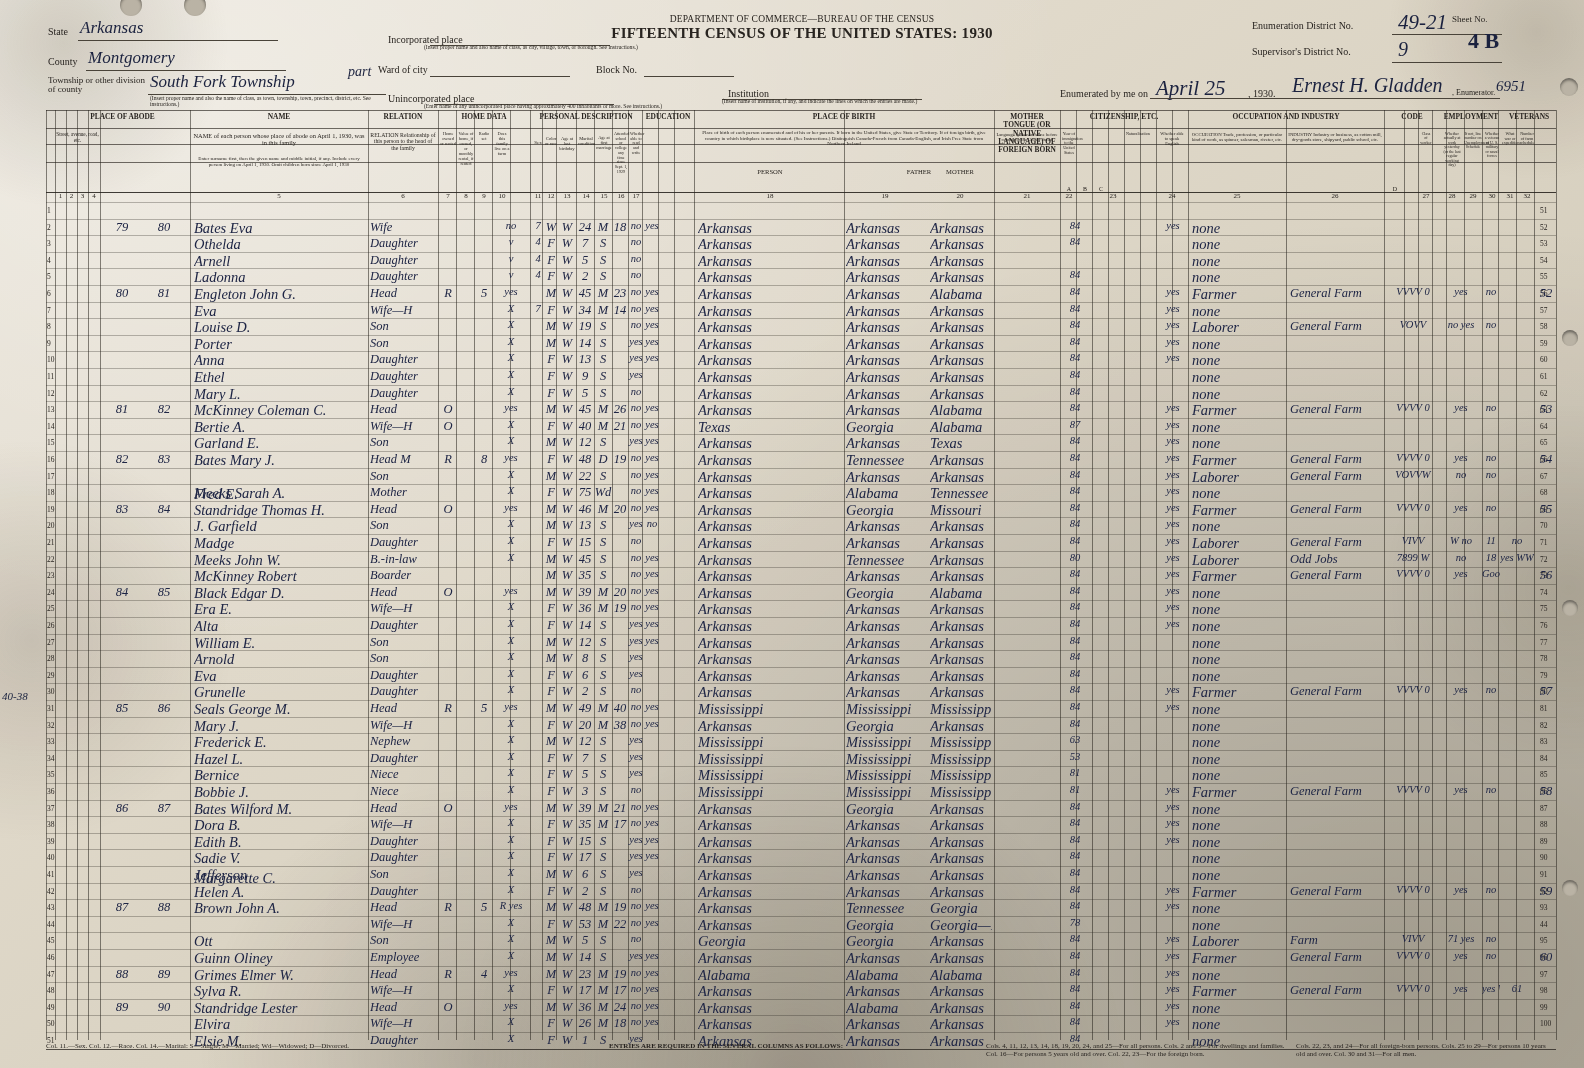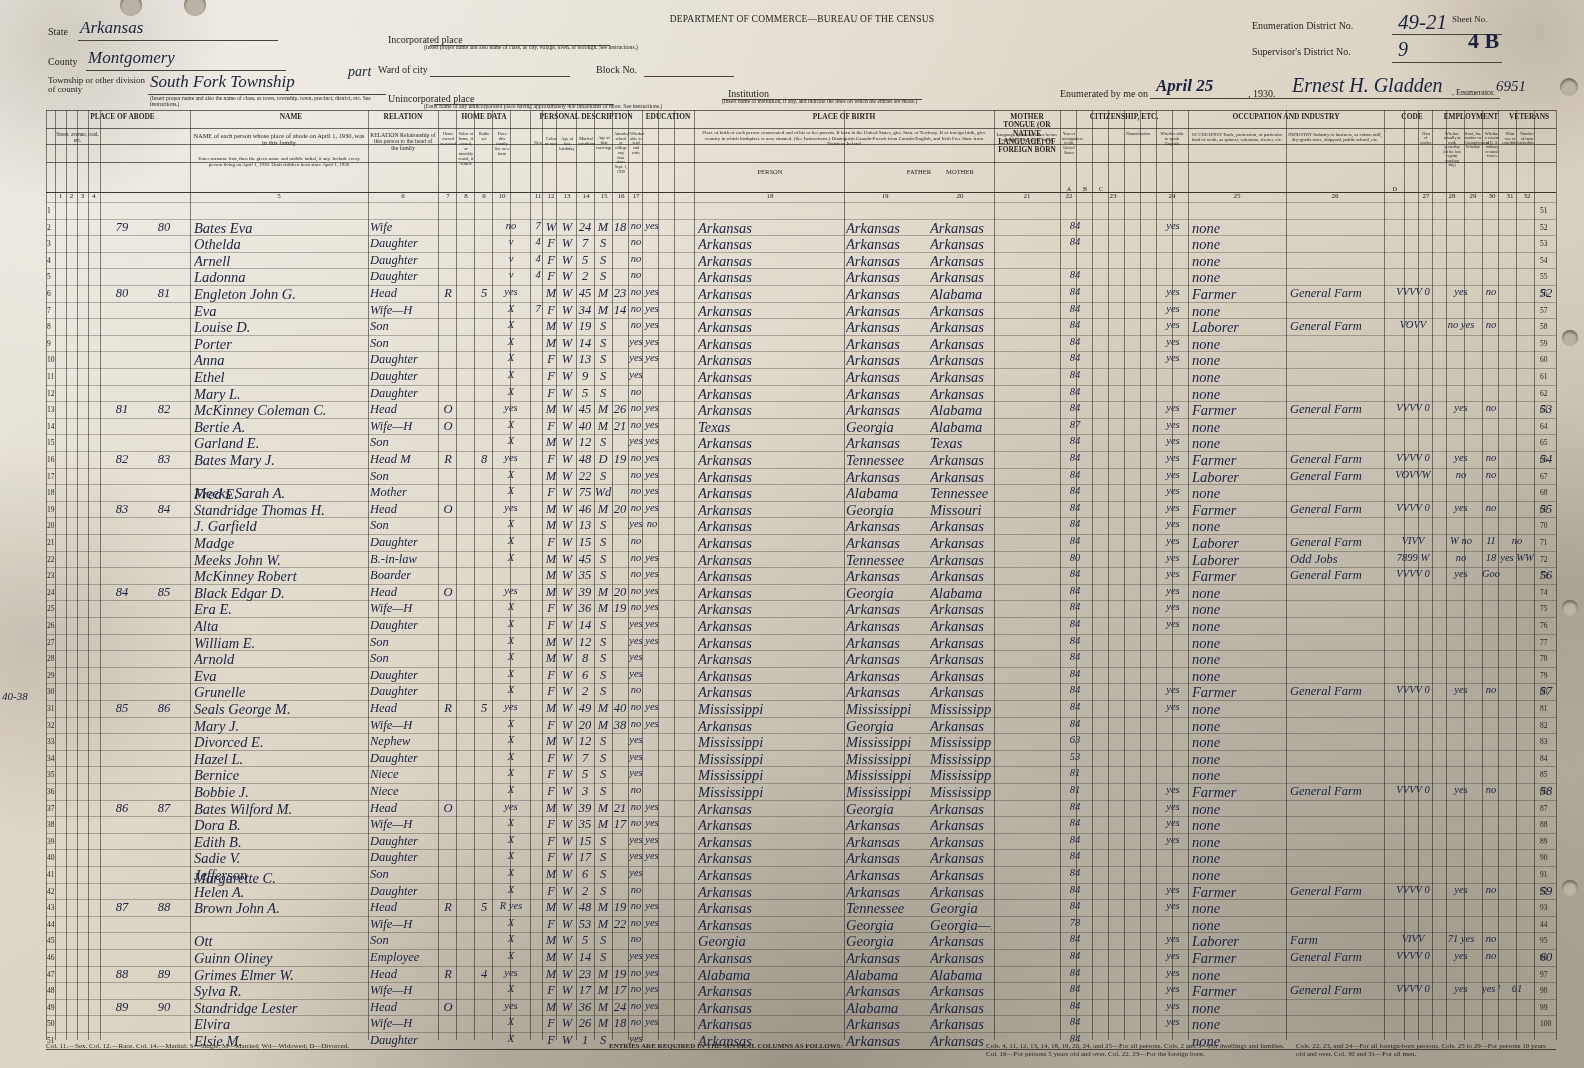--- a/index.html
+++ b/index.html
@@ -79,20 +79,21 @@
 <div id="sheet">
   <div class="hole h1"></div>
   <div class="hole h2"></div>
   <div class="hole r1"></div>
   <div class="hole r2"></div>
   <div class="hole r3"></div>
   <div class="hole r4"></div>
 
   <div id="hdr">
     <div class="t-center print" id="deptline">DEPARTMENT OF COMMERCE—BUREAU OF THE CENSUS</div>
+    <div class="t-center print" id="title15">FIFTEENTH CENSUS OF THE UNITED STATES: 1930</div>
 
     <div class="lbl" style="left:48px;top:26px;">State</div>
     <div class="hand" style="left:80px;top:18px;width:180px;">Arkansas</div>
     <div class="uline" style="position:absolute;left:78px;top:40px;width:200px;"></div>
 
     <div class="lbl" style="left:48px;top:56px;">County</div>
     <div class="hand" style="left:88px;top:48px;width:200px;">Montgomery</div>
     <div class="uline" style="position:absolute;left:86px;top:70px;width:200px;"></div>
 
     <div class="lbl" style="left:48px;top:76px;width:100px;line-height:1.05;font-size:9px;">Township or other division of county</div>
@@ -124,21 +125,21 @@
     <div class="uline" style="position:absolute;left:1392px;top:34px;width:110px;"></div>
 
     <div class="lbl" style="left:1452px;top:14px;font-size:9px;">Sheet No.</div>
     <div class="hand" style="left:1468px;top:28px;font-size:22px;font-style:normal;font-weight:bold;">4 B</div>
 
     <div class="lbl" style="left:1252px;top:46px;font-size:10px;">Supervisor's District No.</div>
     <div class="hand" style="left:1398px;top:38px;font-size:20px;">9</div>
     <div class="uline" style="position:absolute;left:1392px;top:62px;width:110px;"></div>
 
     <div class="lbl" style="left:1060px;top:88px;font-size:10px;">Enumerated by me on</div>
-    <div class="hand" style="left:1156px;top:76px;font-size:17px;font-weight:bold;">April 25</div>
+    <div class="hand" style="left:1156px;top:76px;font-size:21px;">April 25</div>
     <div class="lbl" style="left:1248px;top:88px;font-size:10px;">, 1930.</div>
     <div class="hand" style="left:1292px;top:74px;font-size:20px;">Ernest H. Gladden</div>
     <div class="lbl" style="left:1452px;top:88px;font-size:8px;">, Enumerator.</div>
     <div class="hand sm" style="left:1496px;top:78px;font-size:15px;">6951</div>
     <div class="uline" style="position:absolute;left:1150px;top:98px;width:350px;"></div>
 
     <div class="hand sm" style="left:2px;top:690px;font-size:11px;">40-38</div>
   </div>
 
   <div id="tbl">
@@ -245,21 +246,21 @@
         <div class="hline strong" style="top: 0px;"></div>
         <div class="hline strong" style="top: 18px;"></div>
         <div class="hline strong" style="top: 34px;"></div>
         <div class="hline strong" style="top: 52px;"></div>
         <div class="hline strong" style="top: 82px;"></div>
         <div class="hline strong" style="top: 82px;"></div>
         <div class="hline strong" style="top: 938.6px;"></div>
       </div>
     <div id="hdrcells">
         <div class="colhdr" style="left: 9px; top: 3px; width: 135px; height: 14px; font-size: 7.4px; font-weight: bold;">PLACE OF ABODE</div>
-        <div class="colhdr" style="left: 144px; top: 3px; width: 178px; height: 14px; font-size: 7.4px; font-weight: bold; margin-left: 12px;">NAME</div>
+        <div class="colhdr" style="left: 144px; top: 3px; width: 178px; height: 14px; font-size: 7.4px; font-weight: bold;">NAME</div>
         <div class="colhdr" style="left: 322px; top: 3px; width: 70px; height: 14px; font-size: 7.4px; font-weight: bold;">RELATION</div>
         <div class="colhdr" style="left: 392px; top: 3px; width: 92px; height: 14px; font-size: 7.4px; font-weight: bold;">HOME DATA</div>
         <div class="colhdr" style="left: 484px; top: 3px; width: 112px; height: 20px; font-size: 7.4px; font-weight: bold;">PERSONAL DESCRIPTION</div>
         <div class="colhdr" style="left: 596px; top: 3px; width: 52px; height: 14px; font-size: 7.4px; font-weight: bold;">EDUCATION</div>
         <div class="colhdr" style="left: 648px; top: 3px; width: 300px; height: 14px; font-size: 7.4px; font-weight: bold;">PLACE OF BIRTH</div>
         <div class="colhdr" style="left: 948px; top: 3px; width: 66px; height: 14px; font-size: 7.4px; font-weight: bold;">MOTHER TONGUE (OR NATIVE LANGUAGE) OF FOREIGN BORN</div>
         <div class="colhdr" style="left: 1014px; top: 3px; width: 128px; height: 14px; font-size: 7.4px; font-weight: bold;">CITIZENSHIP, ETC.</div>
         <div class="colhdr" style="left: 1142px; top: 3px; width: 196px; height: 14px; font-size: 7.4px; font-weight: bold;">OCCUPATION AND INDUSTRY</div>
         <div class="colhdr" style="left: 1338px; top: 3px; width: 56px; height: 14px; font-size: 7.4px; font-weight: bold;">CODE</div>
         <div class="colhdr" style="left: 1394px; top: 3px; width: 62px; height: 14px; font-size: 7.4px; font-weight: bold;">EMPLOYMENT</div>
@@ -991,21 +992,21 @@
           <div class="cell xs c" style="left: 598px; top: 607.6px; width: 16px; overflow: hidden;">yes</div>
           <div class="cell" style="left: 652px; top: 607.6px; width: 144px; overflow: hidden;">Arkansas</div>
           <div class="cell" style="left: 800px; top: 607.6px; width: 78px; overflow: hidden;">Georgia</div>
           <div class="cell" style="left: 884px; top: 607.6px; width: 62px; overflow: hidden;">Arkansas</div>
           <div class="cell xs c" style="left: 1016px; top: 607.6px; width: 26px; overflow: hidden;">84</div>
           <div class="cell" style="left: 1146px; top: 607.6px; width: 92px; overflow: hidden;">none</div>
         </div>
         <div class="rowno" style="left: 1px; top: 627.2px;">33</div>
         <div class="rowno" style="left: 1494px; top: 627.2px;">83</div>
         <div>
-          <div class="cell" style="left: 148px; top: 624.2px; width: 176px; overflow: hidden;">Divorced E.</div>
+          <div class="cell" style="left: 148px; top: 624.2px; width: 176px; overflow: hidden;">Frederick E.</div>
           <div class="cell s" style="left: 324px; top: 624.2px; width: 68px; overflow: hidden;">Nephew</div>
           <div class="cell xs c" style="left: 448px; top: 624.2px; width: 34px; overflow: hidden;">X</div>
           <div class="cell s c" style="left: 498px; top: 624.2px; width: 14px; overflow: hidden;">M</div>
           <div class="cell s c" style="left: 512px; top: 624.2px; width: 18px; overflow: hidden;">W</div>
           <div class="cell s c" style="left: 530px; top: 624.2px; width: 18px; overflow: hidden;">12</div>
           <div class="cell s c" style="left: 548px; top: 624.2px; width: 18px; overflow: hidden;">S</div>
           <div class="cell xs c" style="left: 582px; top: 624.2px; width: 16px; overflow: hidden;">yes</div>
           <div class="cell" style="left: 652px; top: 624.2px; width: 144px; overflow: hidden;">Mississippi</div>
           <div class="cell" style="left: 800px; top: 624.2px; width: 78px; overflow: hidden;">Mississippi</div>
           <div class="cell" style="left: 884px; top: 624.2px; width: 62px; overflow: hidden;">Mississippi</div>

